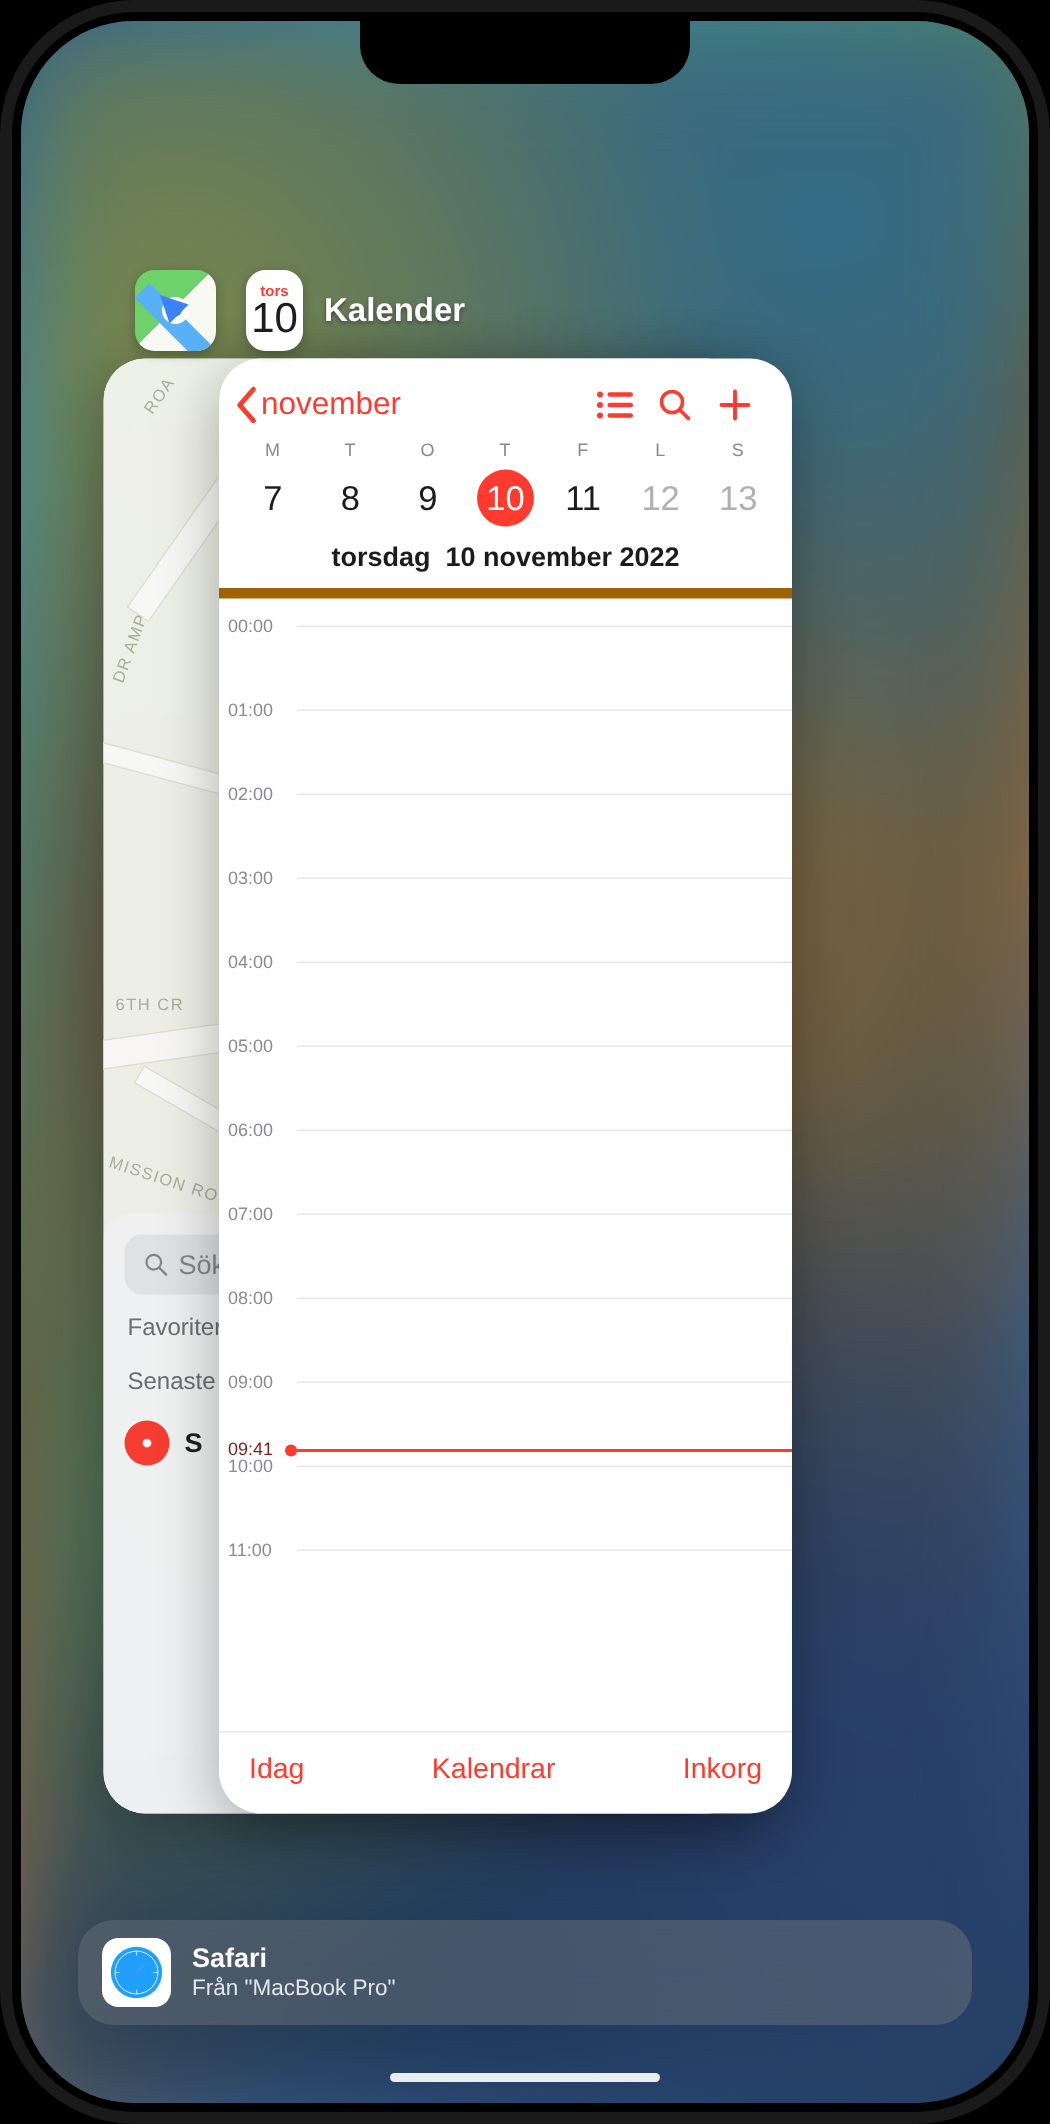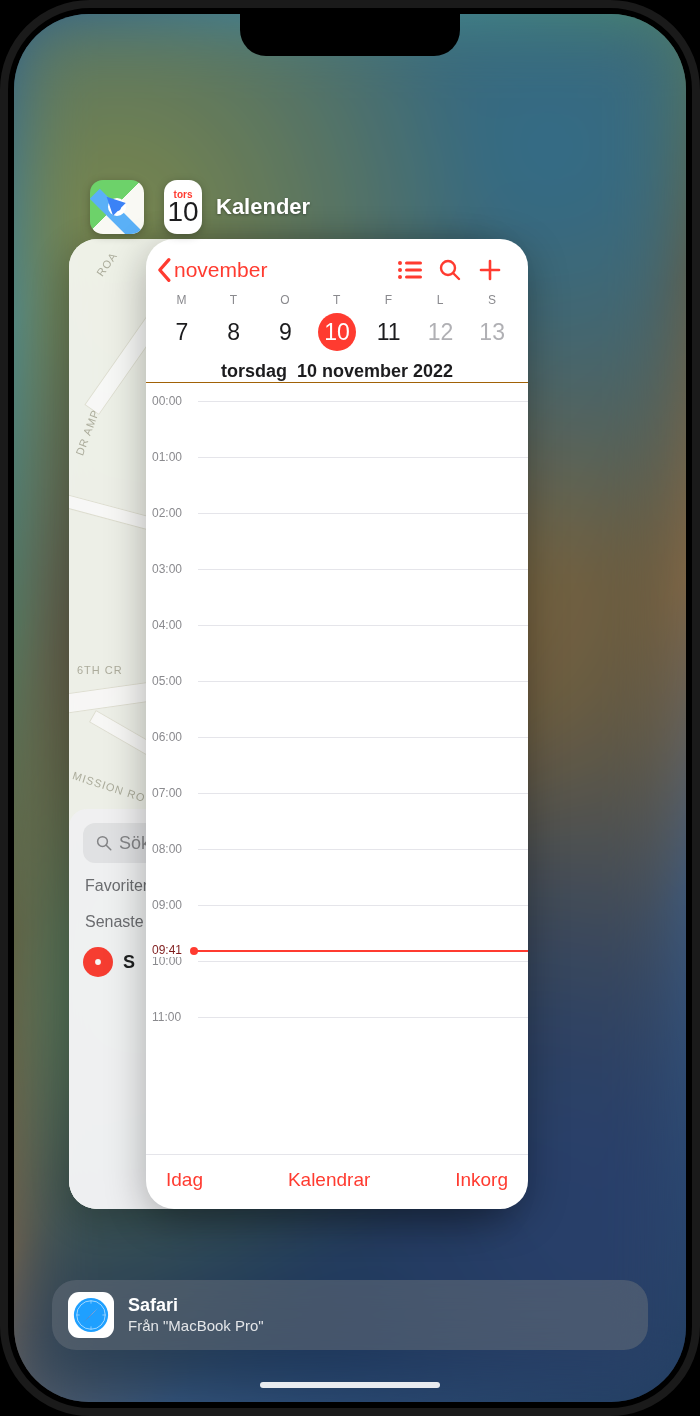--- a/index.html
+++ b/index.html
@@ -199,21 +199,22 @@
   width: 38px; height: 38px;
   border-radius: 50%;
   display: flex;
   align-items: center;
   justify-content: center;
 }
 .cal-date-title {
   text-align: center;
   font-size: 18px;
   color: #1c1c1e;
-  border-bottom: 1px solid #a16207;
+  padding-bottom: 10px;
+  border-bottom: 7px solid #a16207;
   font-weight: 600;
 }
 .cal-timeline {
   flex: 1;
   position: relative;
   overflow: hidden;
   padding-left: 52px;
 }
 .cal-hour {
   position: absolute;

